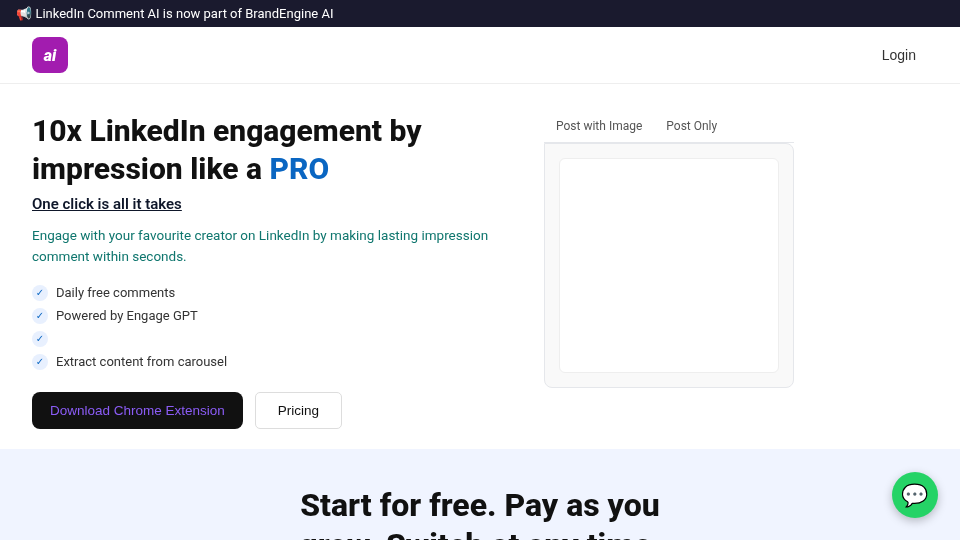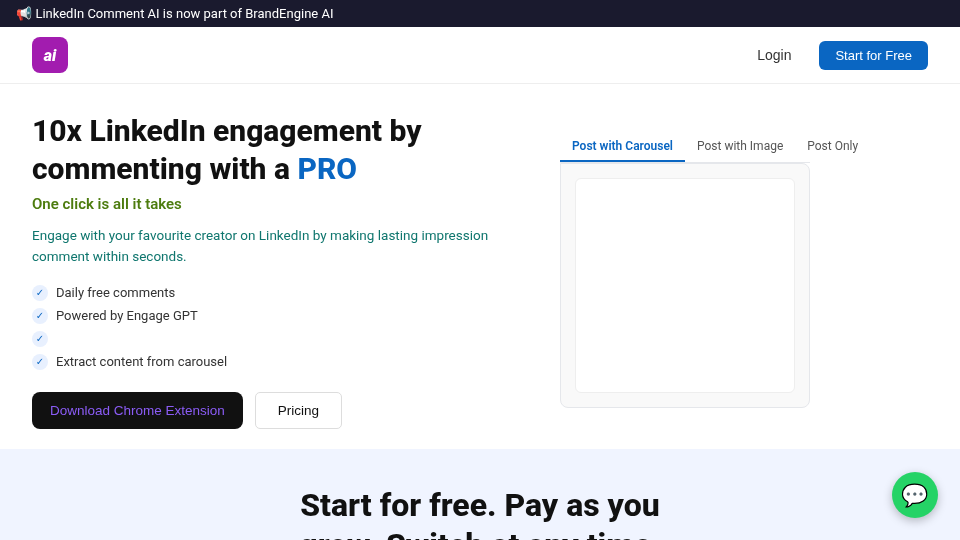--- a/index.html
+++ b/index.html
@@ -68,41 +68,41 @@
       padding: 7px 16px;
       font-size: 13px;
       cursor: pointer;
       font-weight: 500;
     }
 
     
     .main {
       display: flex;
       padding: 28px 32px 20px 32px;
-      gap: 48px;
-      align-items: center;
+      gap: 32px;
     }
 
     
     .left-col {
       flex: 1;
       max-width: 480px;
     }
     .hero-title {
       font-size: 30px;
       font-weight: 800;
       line-height: 1.25;
       color: #111;
       margin-bottom: 8px;
     }
     .hero-subtitle {
       font-size: 15px;
-      color: #4d7c0f;
+      color: #0f172a;
       font-weight: 600;
       margin-bottom: 12px;
+      text-decoration: underline;
     }
     .hero-desc {
       font-size: 13.5px;
       color: #0f766e;
       line-height: 1.55;
       margin-bottom: 18px;
     }
     .features {
       list-style: none;
       margin-bottom: 22px;
@@ -230,30 +230,29 @@
   <span>📢</span>
   <span>LinkedIn Comment AI is now part of BrandEngine AI</span>
 </div>
 
 <header>
   <div class="logo">
     <div class="logo-icon">ai</div>
   </div>
   <div class="nav-actions">
     <button class="btn-login">Login</button>
-    <button class="btn-start">Start for Free</button>
   </div>
 </header>
 
 <div class="main">
 
   <div class="left-col">
     <h1 class="hero-title">
       <span>10x LinkedIn engagement by</span><br>
-      <span>commenting with a</span> <span style="color:#0a66c2;">PRO</span>
+      <span>impression like a</span> <span style="color:#0a66c2;">PRO</span>
     </h1>
     <p class="hero-subtitle">One click is all it takes</p>
     <p class="hero-desc">Engage with your favourite creator on LinkedIn by making lasting impression comment within seconds.</p>
     <ul class="features">
       <li>
         <span class="check-icon">✓</span>
         <span>Daily free comments</span>
       </li>
       <li>
         <span class="check-icon">✓</span>
@@ -268,21 +267,20 @@
       </li>
     </ul>
     <div class="cta-row">
       <button class="btn-chrome">Download Chrome Extension</button>
       <button class="btn-pricing">Pricing</button>
     </div>
   </div>
 
   <div class="right-col">
     <div class="demo-tabs">
-      <div class="demo-tab active">Post with Carousel</div>
       <div class="demo-tab">Post with Image</div>
       <div class="demo-tab">Post Only</div>
     </div>
     <div class="demo-card">
       <div class="demo-card-inner"></div>
     </div>
   </div>
 </div>
 
 <div class="bottom-section">

